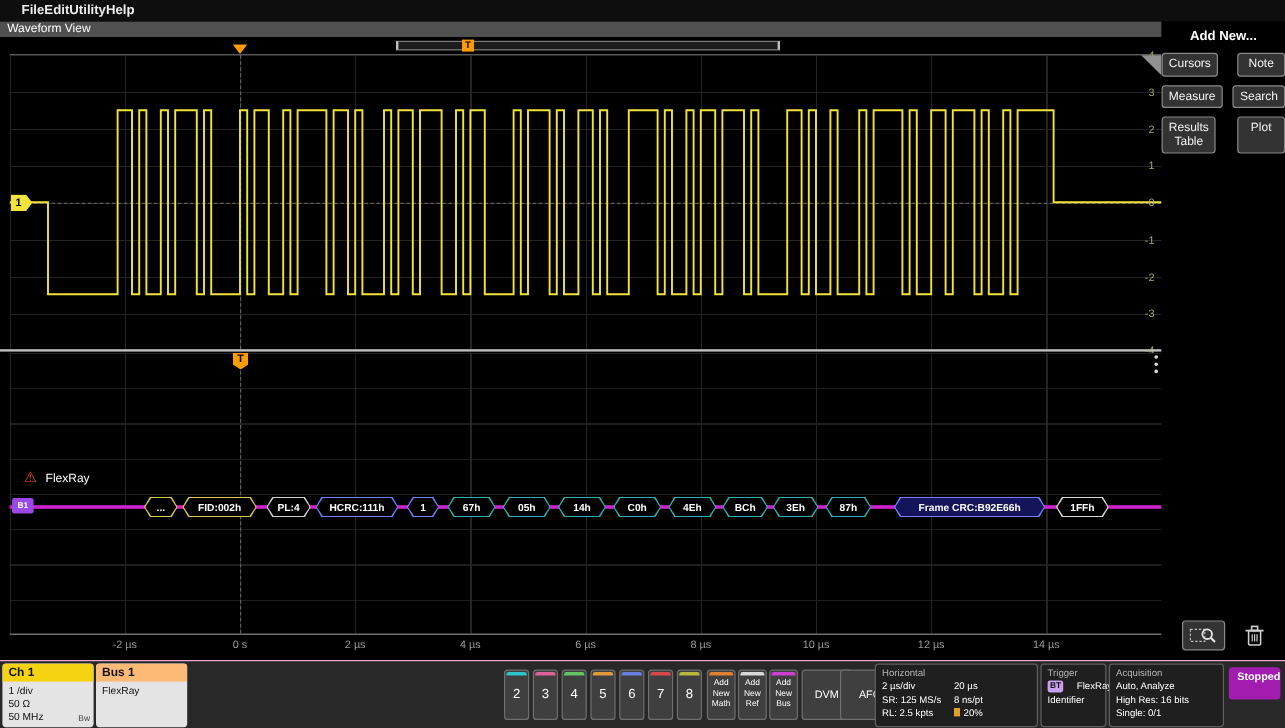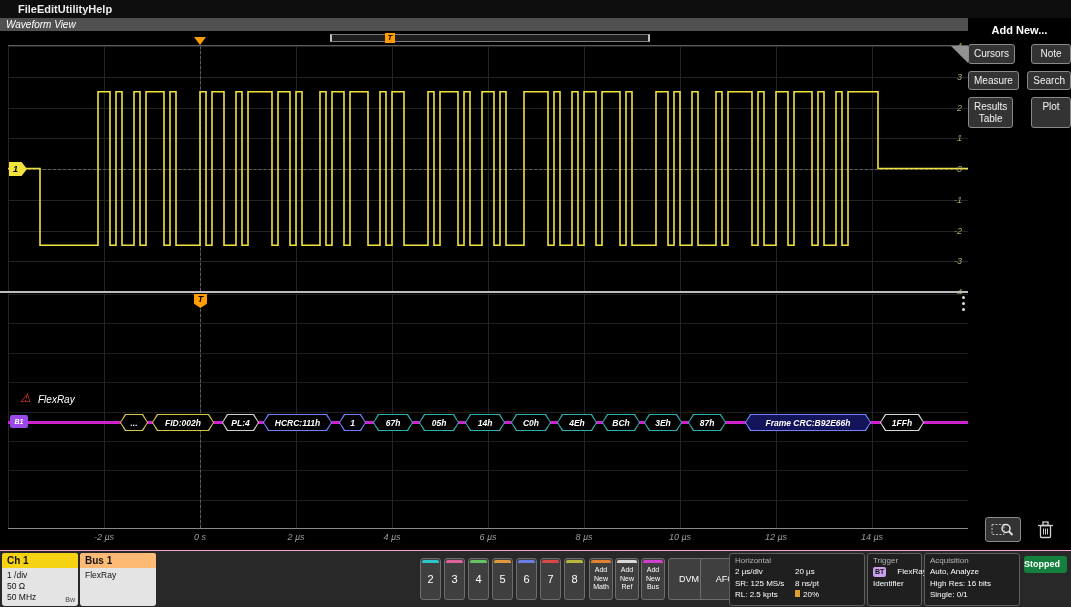--- a/index.html
+++ b/index.html
@@ -5,21 +5,21 @@
   *{margin:0;padding:0;box-sizing:border-box;}
   html,body{width:1071px;height:607px;}
   body{background:#000;font-family:"Liberation Sans",sans-serif;color:#fff;overflow:hidden;position:relative;}
 
   
   .menubar{height:18px;background:#0e0e0e;display:flex;align-items:center;padding-left:18px;}
   .menubar span{font-size:11px;font-weight:bold;color:#ececec;cursor:default;}
 
   
   .main{display:flex;height:532px;position:relative;background:#000;}
-  .wave-col{width:968px;position:relative;font-style:italic;}
+  .wave-col{width:968px;position:relative;}
   .view-title{height:13px;background:#505050;font-size:10px;line-height:13px;padding-left:6px;color:#fff;}
   .canvas{position:relative;height:519px;background:#000;}
 
   
   .record-ruler{position:absolute;left:330px;top:3px;width:320px;height:8px;background:#1d1d1d;border:1px solid #7a7a7a;border-left:2px solid #c0c0c0;border-right:2px solid #c0c0c0;}
   .ruler-trigger{position:absolute;left:385px;top:2px;width:10px;height:10px;background:#ff9d00;color:#000;font-size:8px;font-weight:bold;text-align:center;line-height:10px;}
   .expand-tri{position:absolute;left:194px;top:6px;width:0;height:0;border-left:6px solid transparent;border-right:6px solid transparent;border-top:8px solid #ff9d00;}
 
   
   .grat{position:absolute;left:8px;width:960px;background-image:
@@ -75,21 +75,21 @@
   .addbtn{width:24px;font-size:7px;text-align:center;white-space:pre-line;line-height:1.2;}
   .chbtn::before,.addbtn::before{content:"";position:absolute;top:1px;left:1px;right:1px;height:3px;background:var(--c,#888);border-radius:2px 2px 0 0;}
   .toolbtn{font-size:9px;}
 
   .panel{position:absolute;top:2px;height:53px;background:#1f1f1f;border:1px solid #5f5f5f;border-radius:3px;padding:2px 5px;cursor:pointer;}
   .panel .ttl{font-size:8px;color:#b5b5b5;margin-bottom:1px;}
   .panel .row{display:flex;gap:8px;font-size:8px;color:#fff;line-height:1.45;align-items:center;}
   .panel .row .c1{min-width:52px;}
   .tbadge{background:#c9a0ee;color:#111;border-radius:2px;font-size:7px;font-weight:bold;padding:0 2px;margin-right:3px;}
   .prog-ico{display:inline-block;width:5px;height:7px;background:#e0a030;margin-right:3px;}
-  .stopped{position:absolute;left:1024px;top:5px;width:43px;height:17px;background:#15803d;border-radius:3px;color:#fff;font-size:9px;font-weight:bold;text-align:left;line-height:17px;cursor:pointer;}
+  .stopped{position:absolute;left:1024px;top:5px;width:43px;height:27px;background:#a21caf;border-radius:3px;color:#fff;font-size:9px;font-weight:bold;text-align:right;line-height:17px;cursor:pointer;}
 </style>
 </head>
 <body>
 
 <div class="menubar">
   <span>File</span>
   <span>Edit</span>
   <span>Utility</span>
   <span>Help</span>
 </div>

